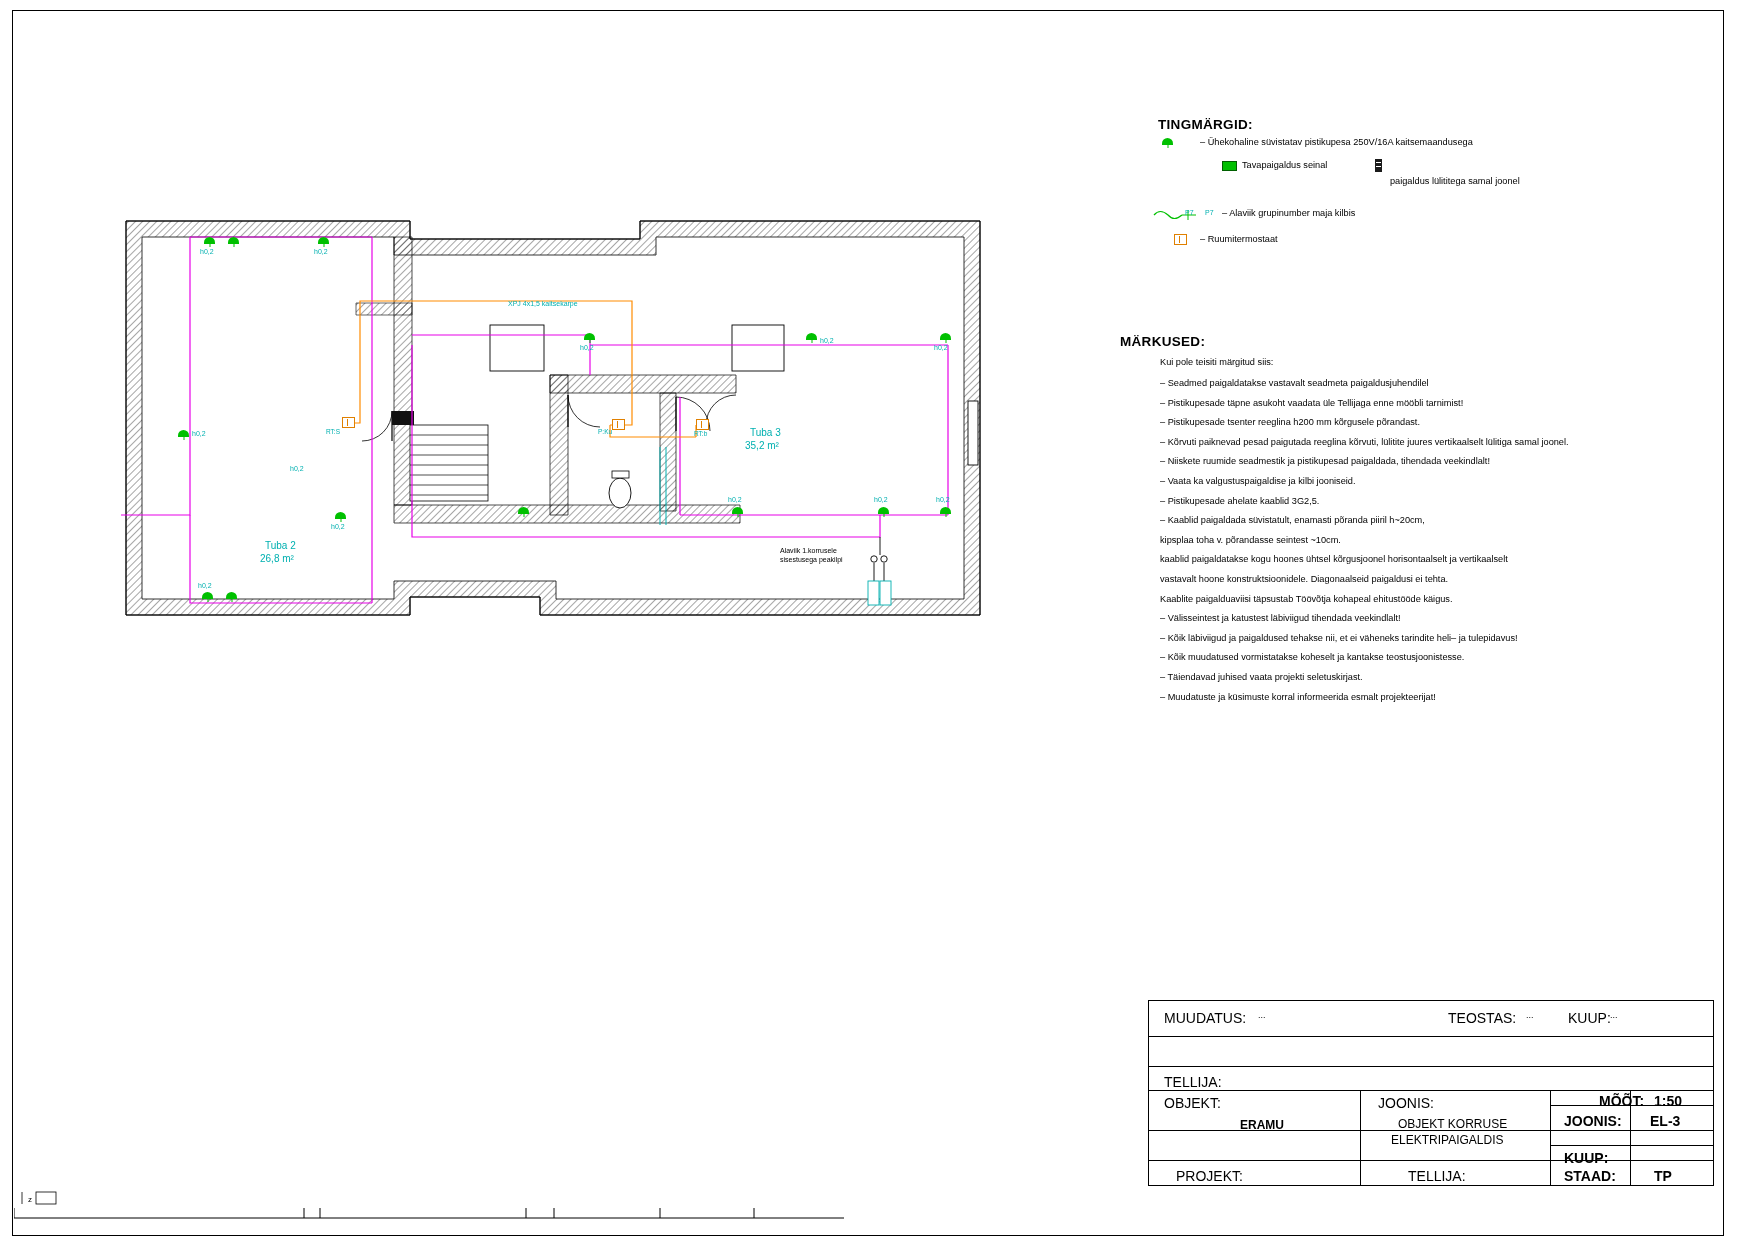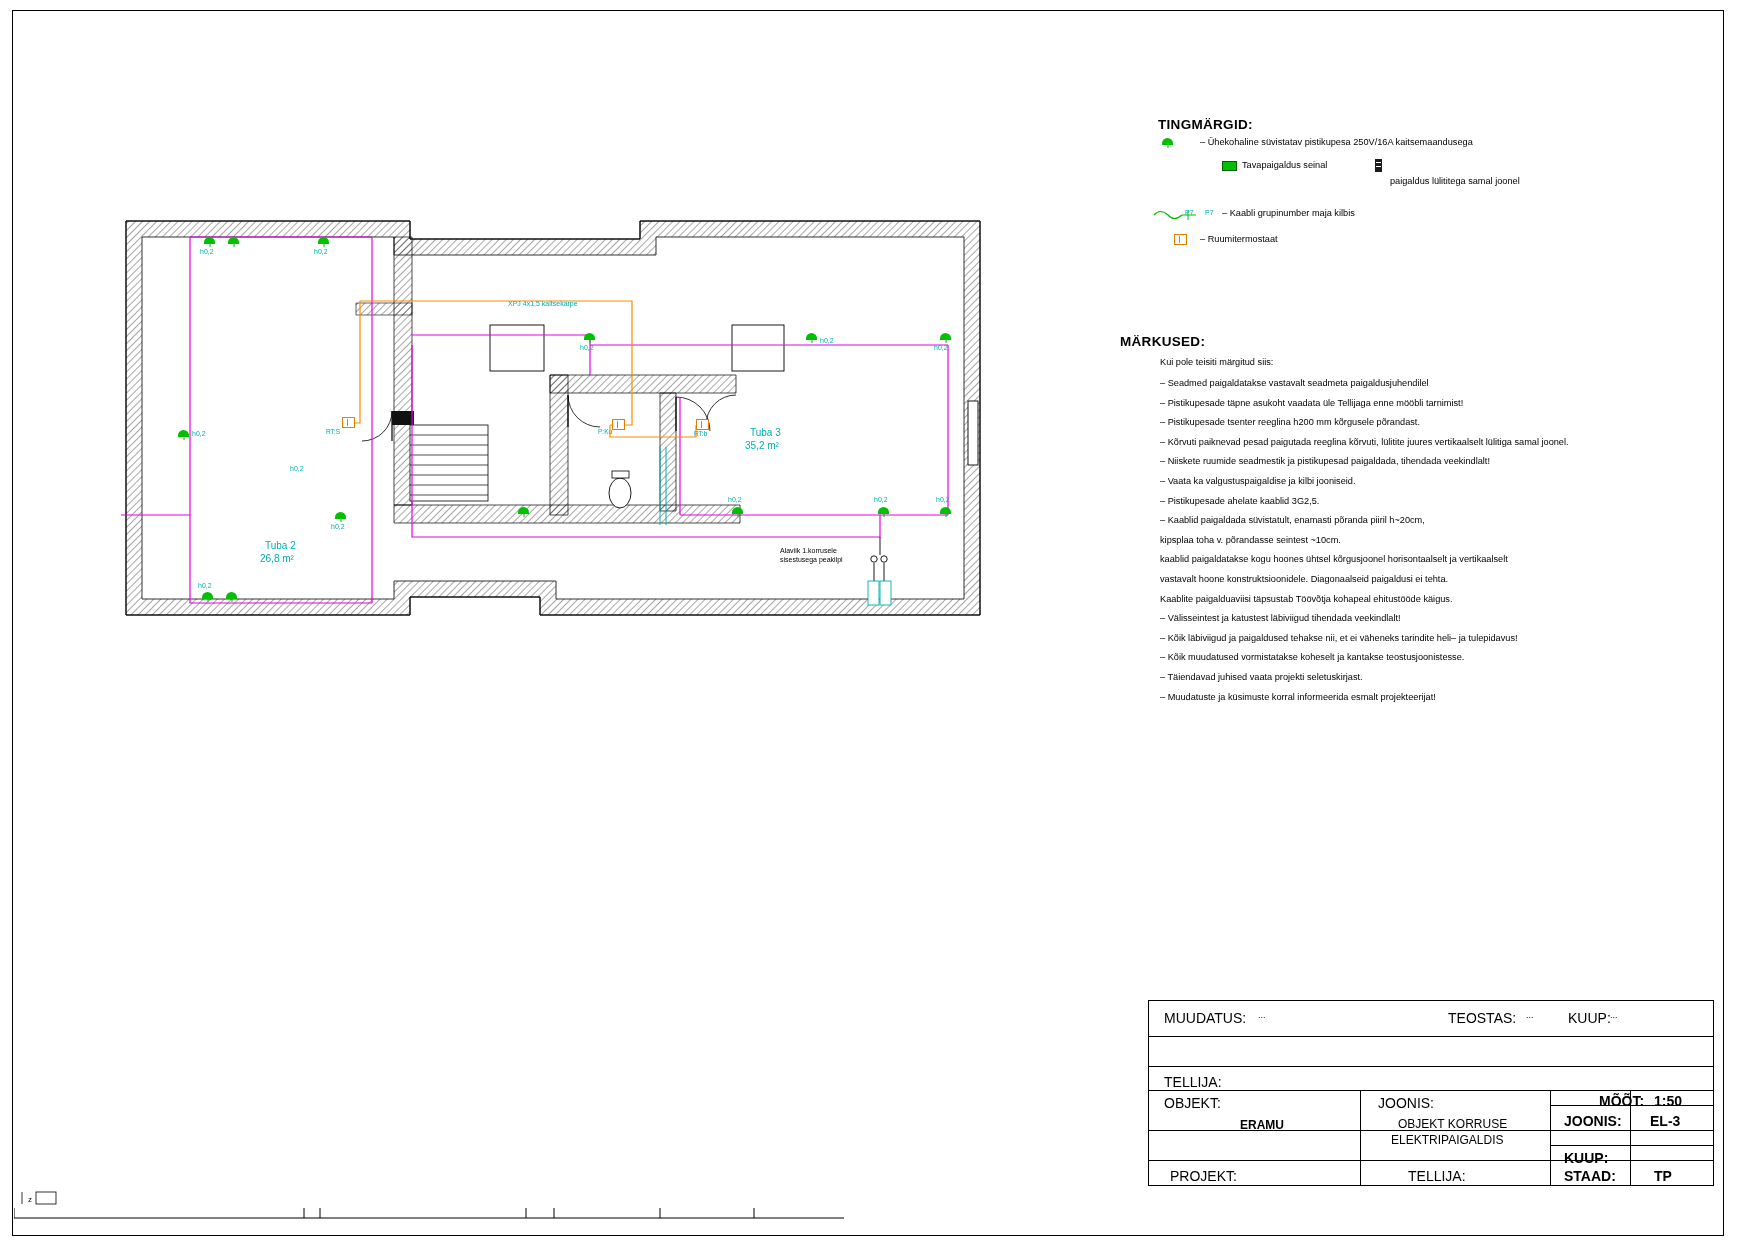--- a/index.html
+++ b/index.html
@@ -353,21 +353,21 @@
 
   <div class="abs" style="left:1152px; top:207px;">
     <svg width="60" height="16" viewBox="0 0 60 16">
       <path d="M2,8 q6,-7 14,0 q6,7 14,0" fill="none" stroke="#00c000" stroke-width="1.2"></path>
       <line x1="30" y1="8" x2="44" y2="8" stroke="#00c000" stroke-width="1"></line>
       <line x1="36" y1="3" x2="36" y2="13" stroke="#00c000" stroke-width="1"></line>
     </svg>
   </div>
   <div class="abs" style="left:1185px; top:209px; font-size:7px; color:#00b0b0;">P7</div>
   <div class="abs" style="left:1205px; top:209px; font-size:7px; color:#00b0b0;">P7</div>
-  <div class="abs legend-txt" style="left:1222px; top:208px;">–  Kaabli grupinumber maja kilbis</div>
+  <div class="abs legend-txt" style="left:1222px; top:208px;">–  Alaviik grupinumber maja kilbis</div>
 
   <div class="abs" style="left:1174px; top:234px;">
     <div class="therm"></div>
   </div>
   <div class="abs legend-txt" style="left:1200px; top:234px;">–  Ruumitermostaat</div>
 
   <div class="abs" style="left:1120px; top:332px;">
     <span class="hdr">MÄRKUSED:</span>
   </div>
   <div class="abs note" style="left:1160px; top:357px;">Kui pole teisiti märgitud siis:</div>
@@ -425,21 +425,21 @@
     <span class="tb-lbl" style="left:220px; top:95px;">JOONIS:</span>
     <span class="tb-big" style="left:250px; top:117px;">OBJEKT KORRUSE</span>
     <span class="tb-big" style="left:243px; top:133px;">ELEKTRIPAIGALDIS</span>
 
     <span class="tb-lbl tb-bold" style="left:406px; top:93px;padding-left:35px;">MÕÕT:</span>
     <span class="tb-lbl tb-bold" style="left:496px; top:93px;">1:50</span>
     <span class="tb-lbl tb-bold" style="left:406px; top:113px;">JOONIS:</span>
     <span class="tb-lbl tb-bold" style="left:492px; top:113px;">EL-3</span>
     <span class="tb-lbl tb-bold" style="left:406px; top:150px;">KUUP:</span>
 
-    <span class="tb-lbl" style="left:12px; top:168px;">PROJEKT:</span>
+    <span class="tb-lbl" style="left:18px; top:168px;">PROJEKT:</span>
     <span class="tb-lbl" style="left:250px; top:168px;">TELLIJA:</span>
     <span class="tb-lbl tb-bold" style="left:406px; top:168px;text-align:right;">STAAD:</span>
     <span class="tb-lbl tb-bold" style="left:496px; top:168px;">TP</span>
   </div>
 
   <div class="abs" id="scalebar">
     <svg width="830" height="36" viewBox="0 0 830 36">
       <line x1="0" y1="28" x2="830" y2="28" stroke="#000" stroke-width="1"></line>
       <line x1="0" y1="18" x2="0" y2="28" stroke="#000" stroke-width="1"></line>
       <line x1="290" y1="18" x2="290" y2="28" stroke="#000" stroke-width="1"></line>

